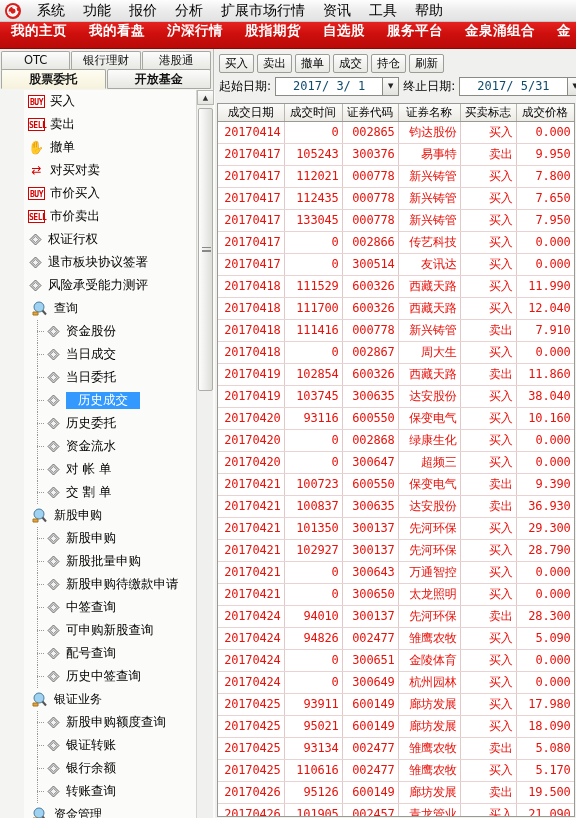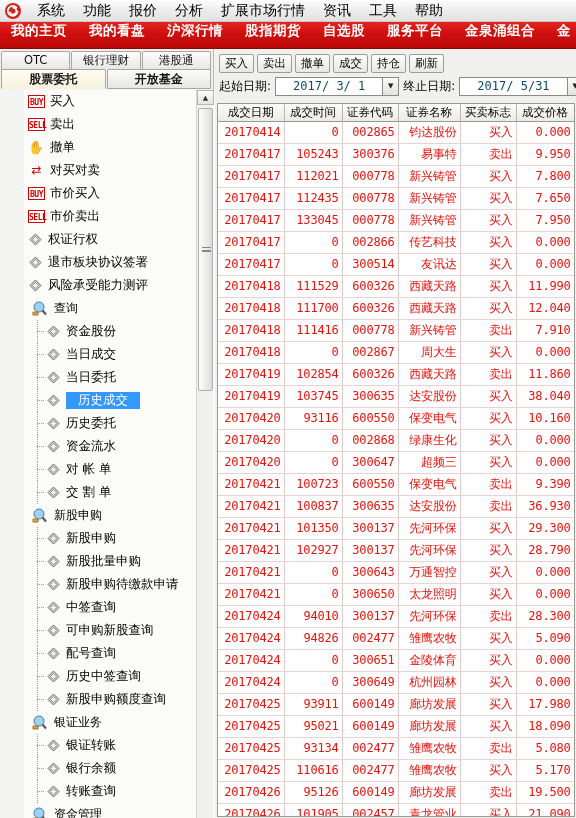--- a/index.html
+++ b/index.html
@@ -448,35 +448,35 @@
               </svg>
             <span class="lbl">配号查询</span>
           </div>
           <div class="row tchild">
             <svg class="diamond" viewBox="0 0 15 13">
                 <path d="M7.5 1 13 6.5 7.5 12 2 6.5z" fill="#d9d9d9" stroke="#6b6b6b"></path>
                 <path d="M7.5 3.4 10.8 6.5 7.5 9.6 4.2 6.5z" fill="#f2f2f2" stroke="#8d8d8d"></path>
               </svg>
             <span class="lbl">历史中签查询</span>
           </div>
-          <div class="row tchild">
-            <svg class="diamond" viewBox="0 0 15 13">
-                <path d="M7.5 1 13 6.5 7.5 12 2 6.5z" fill="#d9d9d9" stroke="#6b6b6b"></path>
-                <path d="M7.5 3.4 10.8 6.5 7.5 9.6 4.2 6.5z" fill="#f2f2f2" stroke="#8d8d8d"></path>
-              </svg>
-            <span class="lbl">新股申购额度查询</span>
-          </div>
-
           <div class="row trow grouphdr">
             <svg class="folder" viewBox="0 0 17 15">
                 <circle cx="7" cy="6" r="5" fill="#9fd2f0" stroke="#4a7e9e"></circle>
                 <path d="M10.5 9.5 14 13.5" stroke="#555" stroke-width="2"></path>
                 <path d="M1 11h5v3H1z" fill="#e8a33d" stroke="#a2741f"></path>
               </svg>
             <span class="lbl">银证业务</span>
+          </div>
+
+          <div class="row tchild">
+            <svg class="diamond" viewBox="0 0 15 13">
+                <path d="M7.5 1 13 6.5 7.5 12 2 6.5z" fill="#d9d9d9" stroke="#6b6b6b"></path>
+                <path d="M7.5 3.4 10.8 6.5 7.5 9.6 4.2 6.5z" fill="#f2f2f2" stroke="#8d8d8d"></path>
+              </svg>
+            <span class="lbl">新股申购额度查询</span>
           </div>
           <div class="row tchild">
             <svg class="diamond" viewBox="0 0 15 13">
                 <path d="M7.5 1 13 6.5 7.5 12 2 6.5z" fill="#d9d9d9" stroke="#6b6b6b"></path>
                 <path d="M7.5 3.4 10.8 6.5 7.5 9.6 4.2 6.5z" fill="#f2f2f2" stroke="#8d8d8d"></path>
               </svg>
             <span class="lbl">银证转账</span>
           </div>
           <div class="row tchild">
             <svg class="diamond" viewBox="0 0 15 13">

